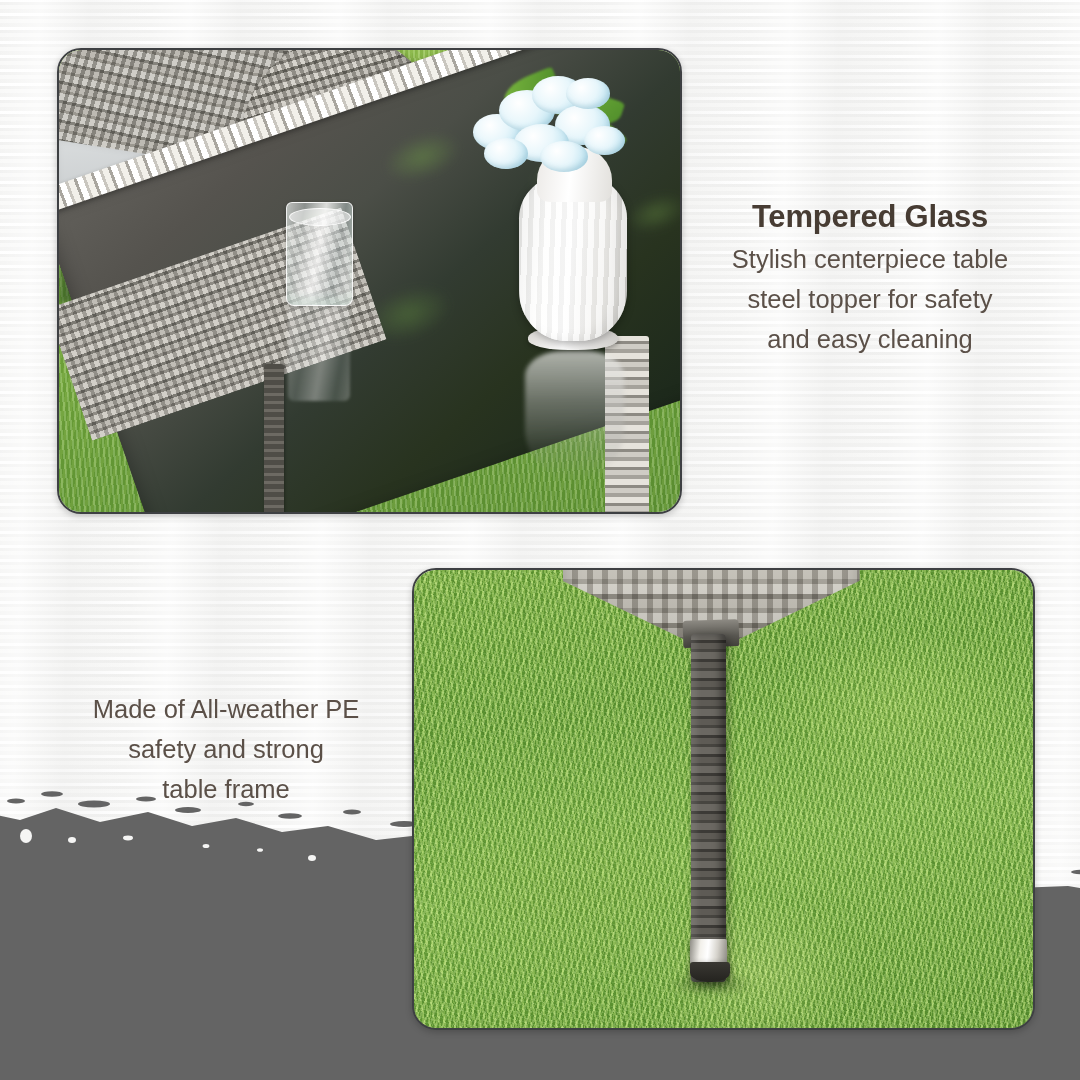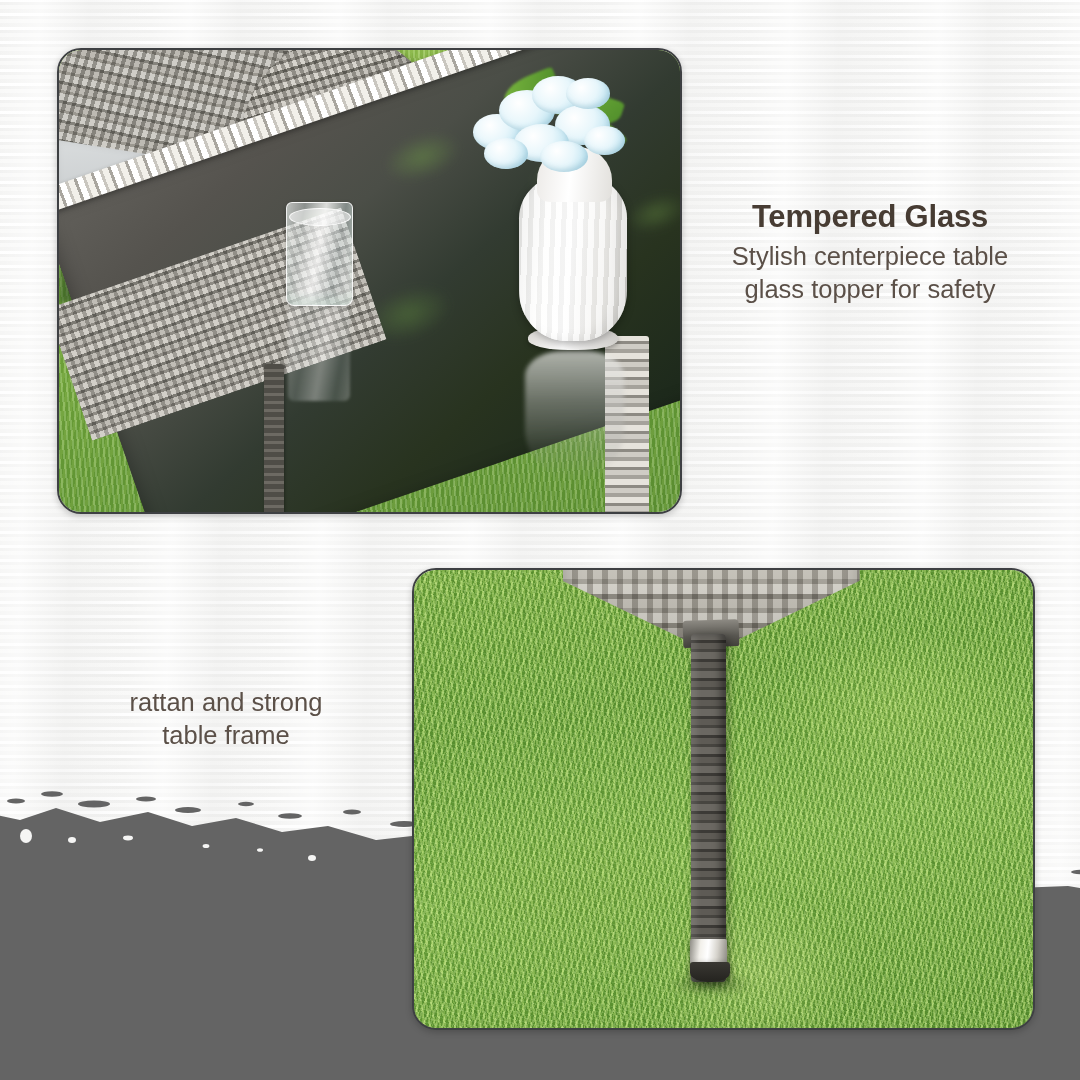--- a/index.html
+++ b/index.html
@@ -494,21 +494,21 @@
     letter-spacing: -0.2px;
     line-height: 1.22;
   }
   .feature-desc {
     margin: 0;
     font-size: 25.5px;
     font-weight: normal;
     color: #5b5048;
     line-height: 1.30;
   }
-  .feature-desc .line { display: block; }
+  .feature-desc .line { display: block; margin-top: 7px; }
 </style>
 </head>
 <body>
 
 <div class="canvas">
 
   <div class="bg-texture"></div>
 
   <div class="grey-band">
     <svg viewBox="0 0 1180 480" preserveAspectRatio="none" aria-hidden="true">
@@ -611,24 +611,26 @@
       <div class="p2-shadow"></div>
       <div class="p2-ferrule"></div>
       <div class="p2-foot"></div>
     </div>
   </div>
 
   <div class="textblock" id="text-tempered-glass">
     <h2 class="feature-title">Tempered Glass</h2>
     <p class="feature-desc">
       <span class="line">Stylish centerpiece table</span>
-      <span class="line">glass topper for safety</span>
+      <span class="line">steel topper for safety</span>
+      <span class="line">and easy cleaning</span>
     </p>
   </div>
 
   <div class="textblock" id="text-sturdy-durable">
     <p class="feature-desc">
-      <span class="line">rattan and strong</span>
+      <span class="line">Made of All-weather PE</span>
+      <span class="line">safety and strong</span>
       <span class="line">table frame</span>
     </p>
   </div>
 
 </div>
 
 </body></html>

